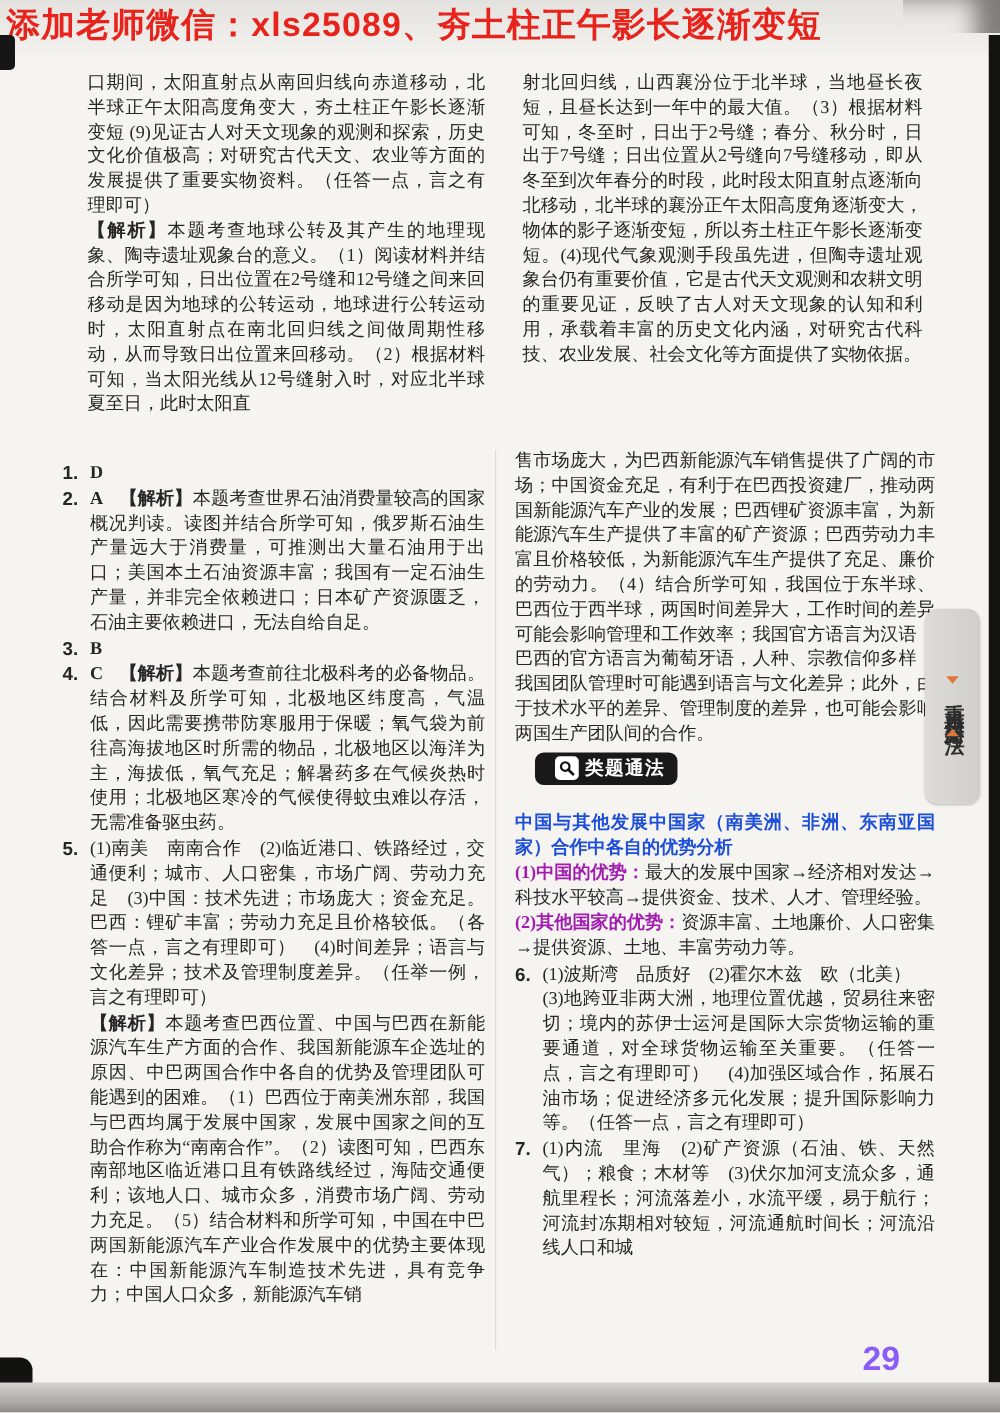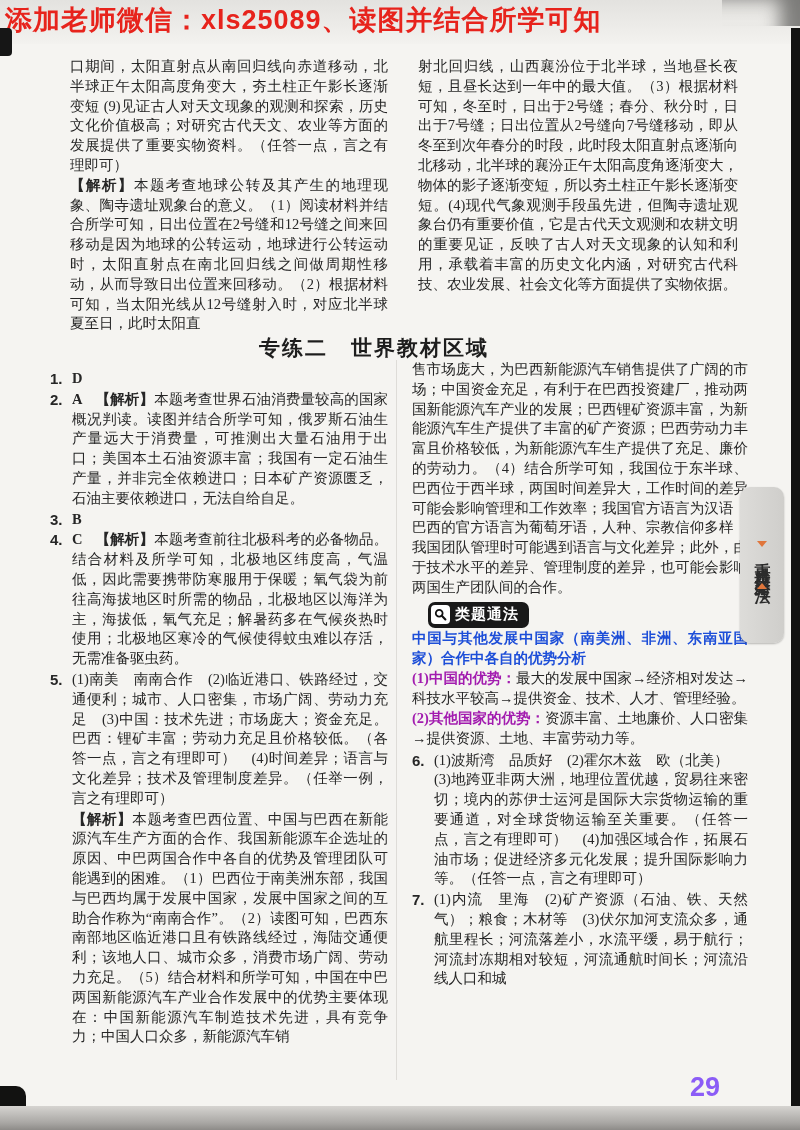--- a/index.html
+++ b/index.html
@@ -58,22 +58,22 @@
   .qnum{
     flex:0 0 22px; font-family:"Liberation Sans","DejaVu Sans",sans-serif;
     font-weight:bold; font-size:15px; line-height:19.8px;
   }
   .qbody{ flex:1; text-align:justify; font-size:14.5px; line-height:19.8px; white-space:pre-line; }
   .ans{ font-weight:bold; }
   .ans:not(:empty){ margin-right:13px; }
   
   .method{ margin:4px 0 3px 0; }
   .badge{
-    display:inline-flex; align-items:center; gap:5px; margin-left:16px; margin-bottom:0;
-    background:#191919; border-radius:7px; padding:2px 10px 2px 3px; height:22px;
+    display:inline-flex; align-items:center; gap:5px; margin-left:16px; margin-bottom:20px;
+    background:#191919; border-radius:7px; padding:2px 10px 2px 16px; height:22px;
   }
   .badge-icon{
     width:19px; height:19px; background:#ffffff; border-radius:4px;
     display:inline-flex; align-items:center; justify-content:center;
   }
   .badge-label{
     color:#ffffff; font-family:"Liberation Sans","DejaVu Sans",sans-serif;
     font-weight:bold; font-size:15px; letter-spacing:1px;
   }
   .method-title{
@@ -101,37 +101,36 @@
     font-family:"Liberation Sans","DejaVu Sans",sans-serif;
     font-weight:bold; font-size:27px; color:#8b5cf6;
   }
 </style>
 </head>
 <body>
 
 <div class="page">
 
   <div class="promo">
-    <span class="promo-text">添加老师微信：xls25089、读图并结合所学可知</span>
+    <span class="promo-text">添加老师微信：xls25089、夯土柱正午影长逐渐变短</span>
   </div>
   <div class="corner-tr"></div>
   <div class="mark-tl"></div>
   <div class="edge-right"></div>
   <div class="col-divider"></div>
 
   <div class="lead-top">
     <p class="para">口期间，太阳直射点从南回归线向赤道移动，北半球正午太阳高度角变大，夯土柱正午影长逐渐变短 (9)见证古人对天文现象的观测和探索，历史文化价值极高；对研究古代天文、农业等方面的发展提供了重要实物资料。（任答一点，言之有理即可）</p>
     <p class="para"><span class="jx">【解析】</span><span>本题考查地球公转及其产生的地理现象、陶寺遗址观象台的意义。（1）阅读材料并结合所学可知，日出位置在2号缝和12号缝之间来回移动是因为地球的公转运动，地球进行公转运动时，太阳直射点在南北回归线之间做周期性移动，从而导致日出位置来回移动。（2）根据材料可知，当太阳光线从12号缝射入时，对应北半球夏至日，此时太阳直</span></p>
   </div>
 
   <div class="right-top">
     <p class="para">射北回归线，山西襄汾位于北半球，当地昼长夜短，且昼长达到一年中的最大值。（3）根据材料可知，冬至时，日出于2号缝；春分、秋分时，日出于7号缝；日出位置从2号缝向7号缝移动，即从冬至到次年春分的时段，此时段太阳直射点逐渐向北移动，北半球的襄汾正午太阳高度角逐渐变大，物体的影子逐渐变短，所以夯土柱正午影长逐渐变短。(4)现代气象观测手段虽先进，但陶寺遗址观象台仍有重要价值，它是古代天文观测和农耕文明的重要见证，反映了古人对天文现象的认知和利用，承载着丰富的历史文化内涵，对研究古代科技、农业发展、社会文化等方面提供了实物依据。</p>
   </div>
 
-  <h2 class="section-title">专练二　世界教材区域</h2>
 
   <div class="left-main">
     <div class="qitem">
       <span class="qnum">1.</span>
       <div class="qbody"><span class="ans">D</span><span class="jx"></span><span></span></div>
     </div>
     <div class="qitem">
       <span class="qnum">2.</span>
       <div class="qbody"><span class="ans">A</span><span class="jx">【解析】</span><span>本题考查世界石油消费量较高的国家概况判读。读图并结合所学可知，俄罗斯石油生产量远大于消费量，可推测出大量石油用于出口；美国本土石油资源丰富；我国有一定石油生产量，并非完全依赖进口；日本矿产资源匮乏，石油主要依赖进口，无法自给自足。</span></div>
     </div>

